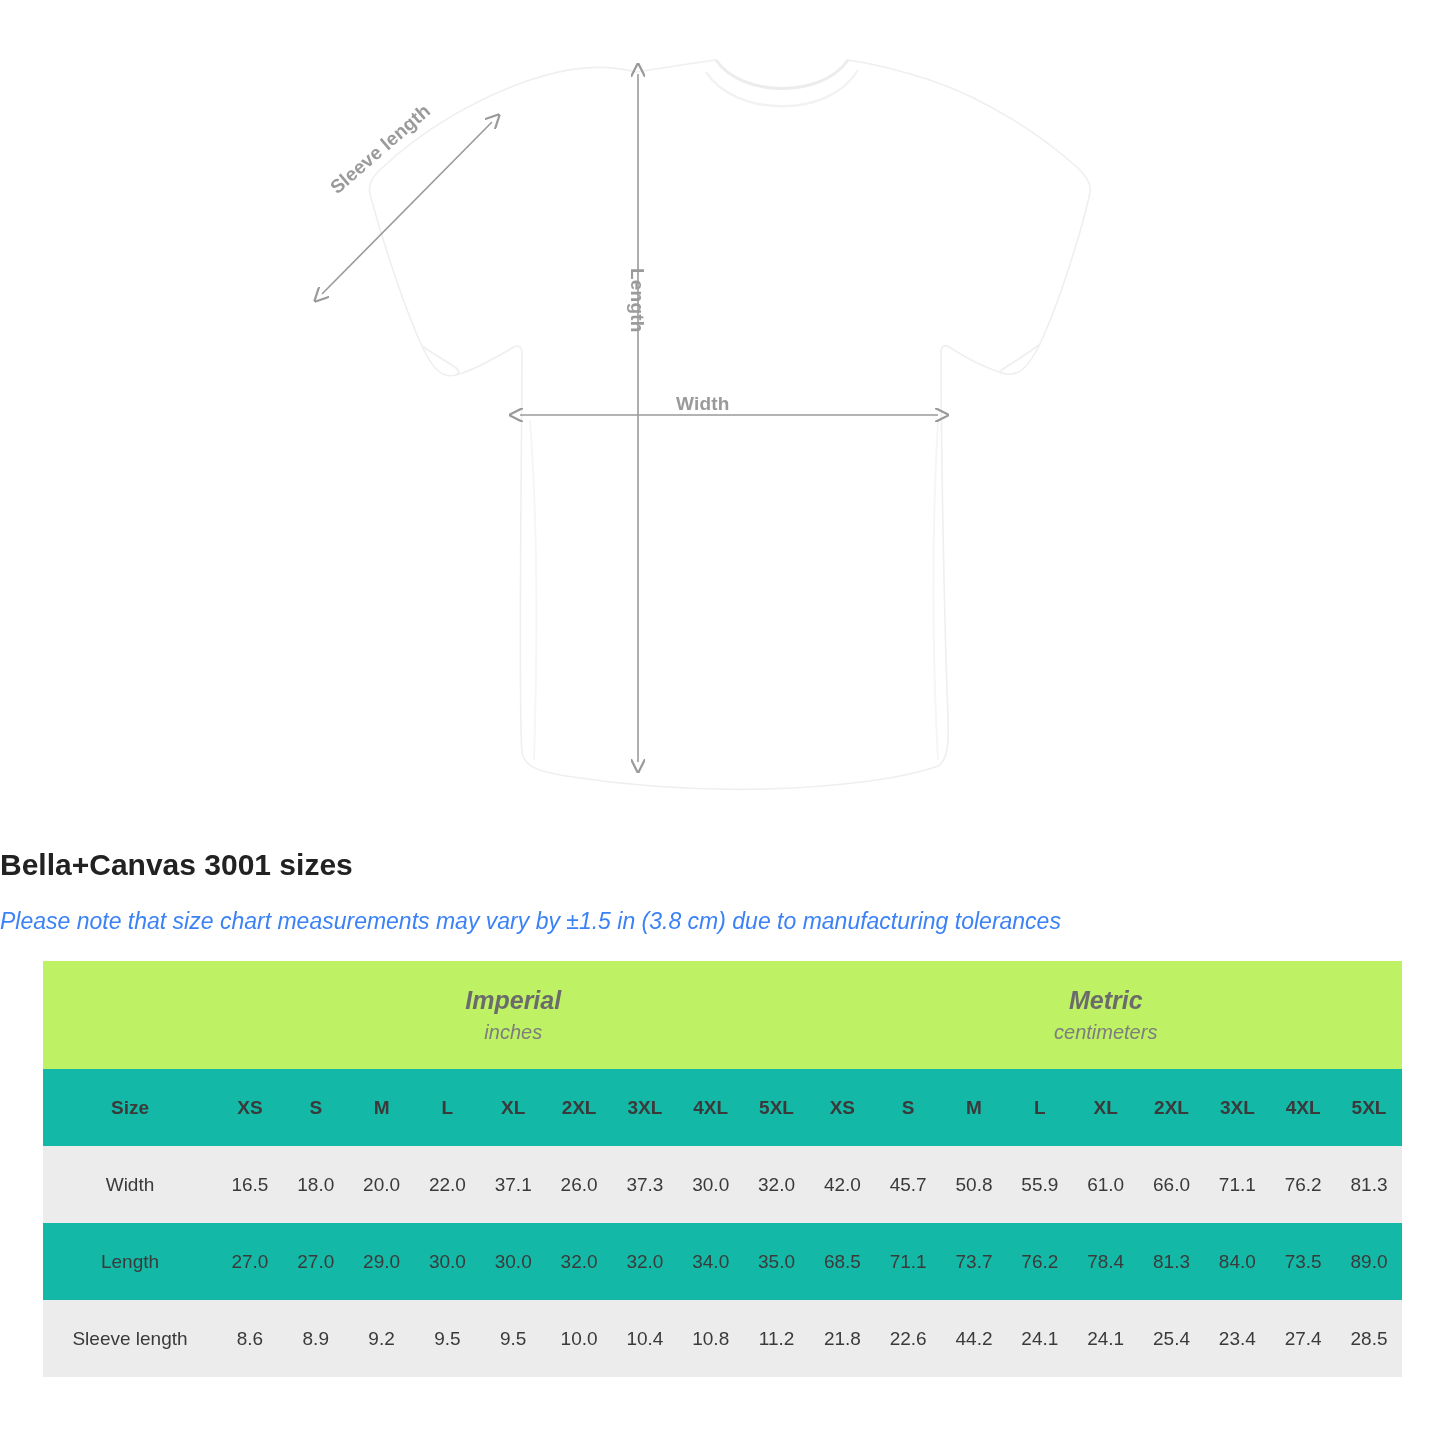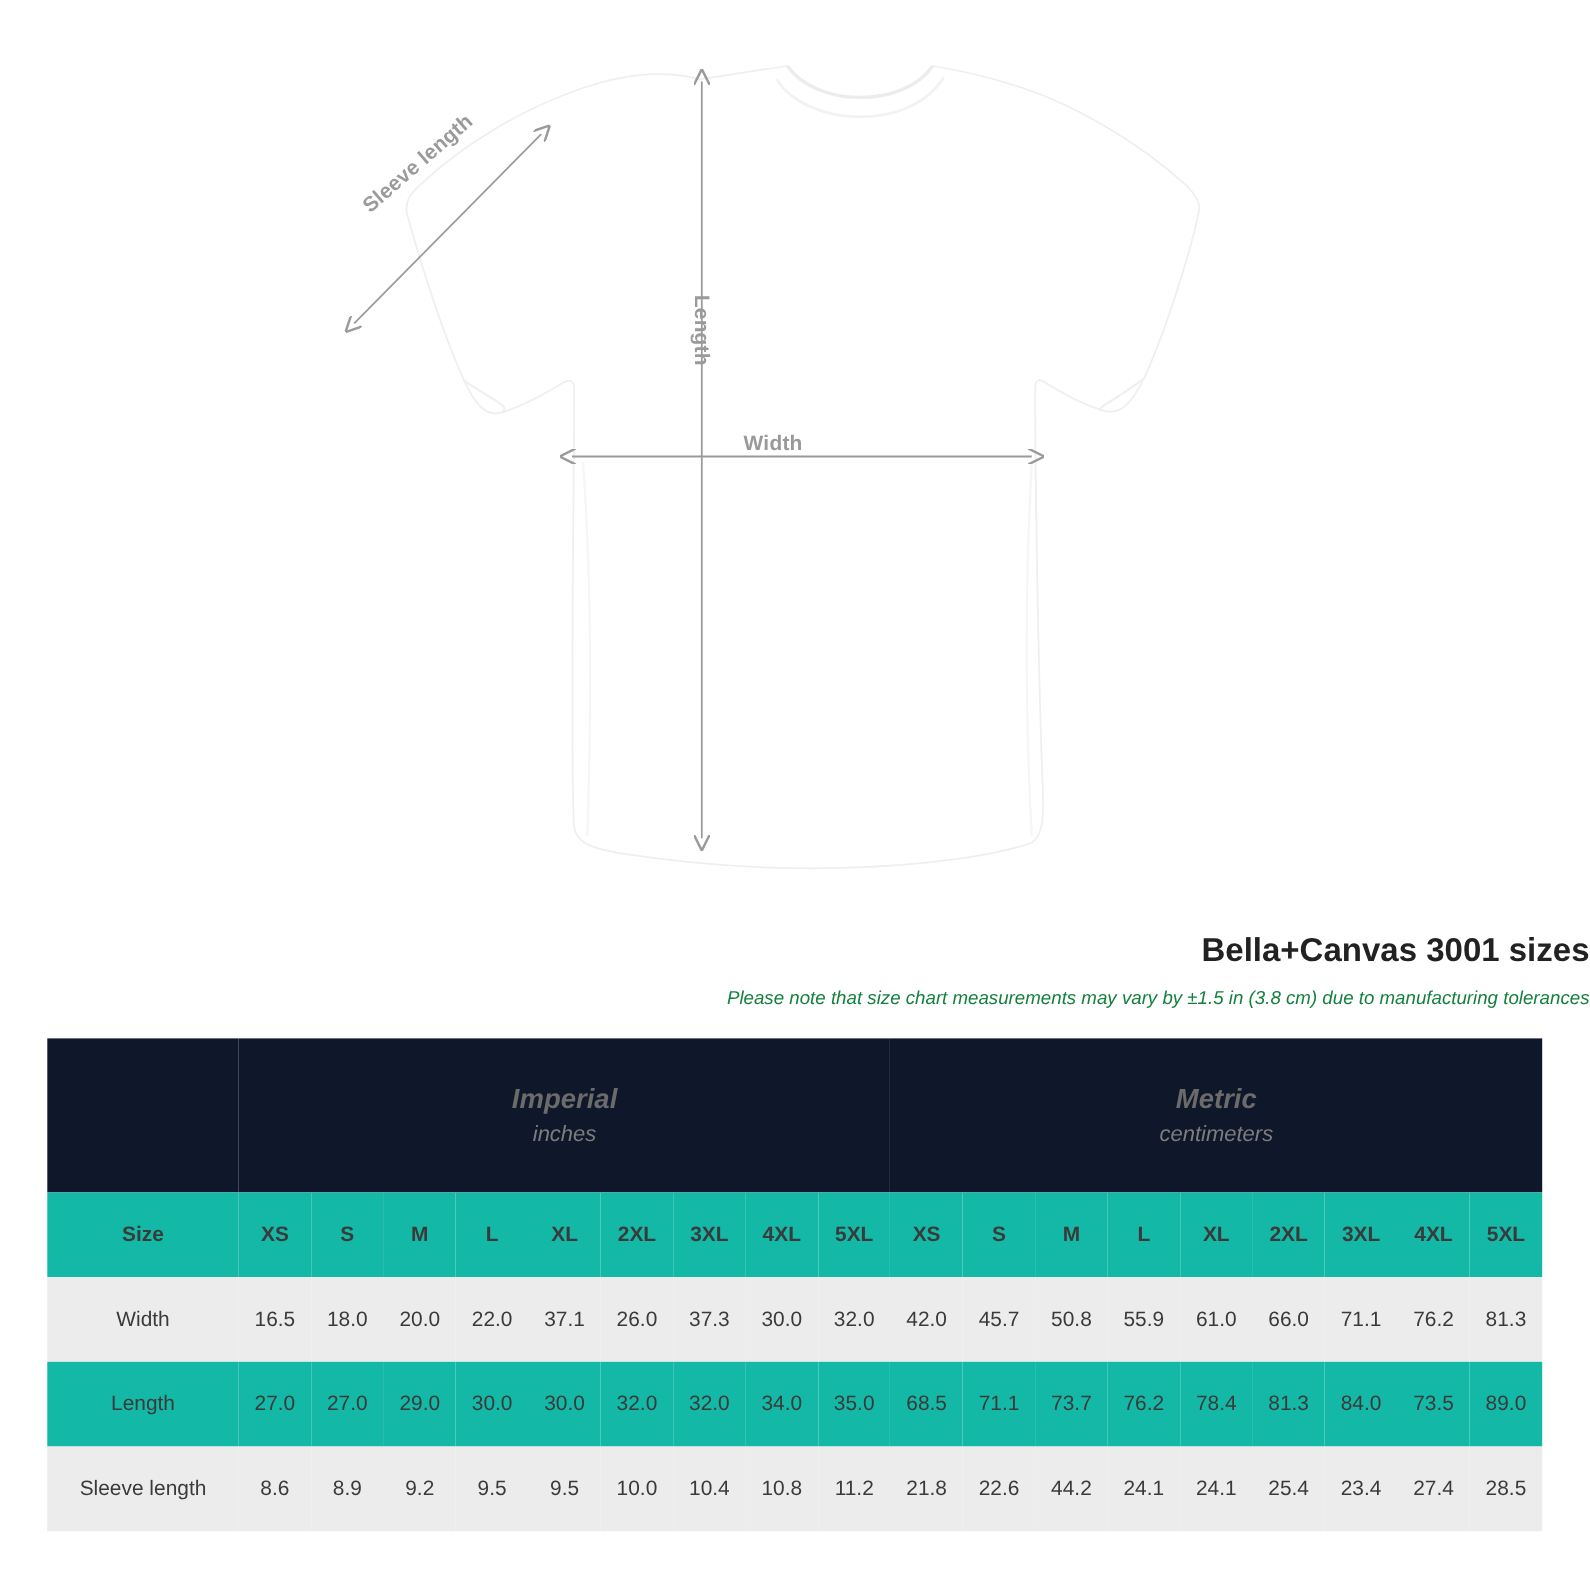--- a/index.html
+++ b/index.html
@@ -52,54 +52,54 @@
     transform: rotate(90deg);
     transform-origin: left top;
   }
   #label-width {
     left: 676px;
     top: 393px;
   }
 
   
   .title-block {
-    text-align: right;
+    text-align: left;
     margin-top: 28px;
   }
   .chart-title {
     font-size: 30px;
     font-weight: bold;
     color: #222222;
     margin: 0;
   }
   .chart-note {
-    font-size: 17px;
+    font-size: 23px;
     font-style: italic;
-    color: #15803d;
-    margin-top: 16px;
+    color: #3b82f6;
+    margin-top: 26px;
   }
 
   
   .table-wrap {
     margin: 26px 43px 0 43px;
     width: 1359px;
   }
   table.size-table {
     border-collapse: collapse;
     width: 100%;
     table-layout: fixed;
   }
   table.size-table td, table.size-table th {
     text-align: center;
     vertical-align: middle;
     font-weight: normal;
   }
   .unit-header td {
-    background: #0f172a;
-    height: 140px;
+    background: #bef264;
+    height: 108px;
     padding: 0;
   }
   .unit-name {
     font-size: 25px;
     font-style: italic;
     font-weight: bold;
     color: #6b6b6b;
     line-height: 1.15;
   }
   .unit-sub {

